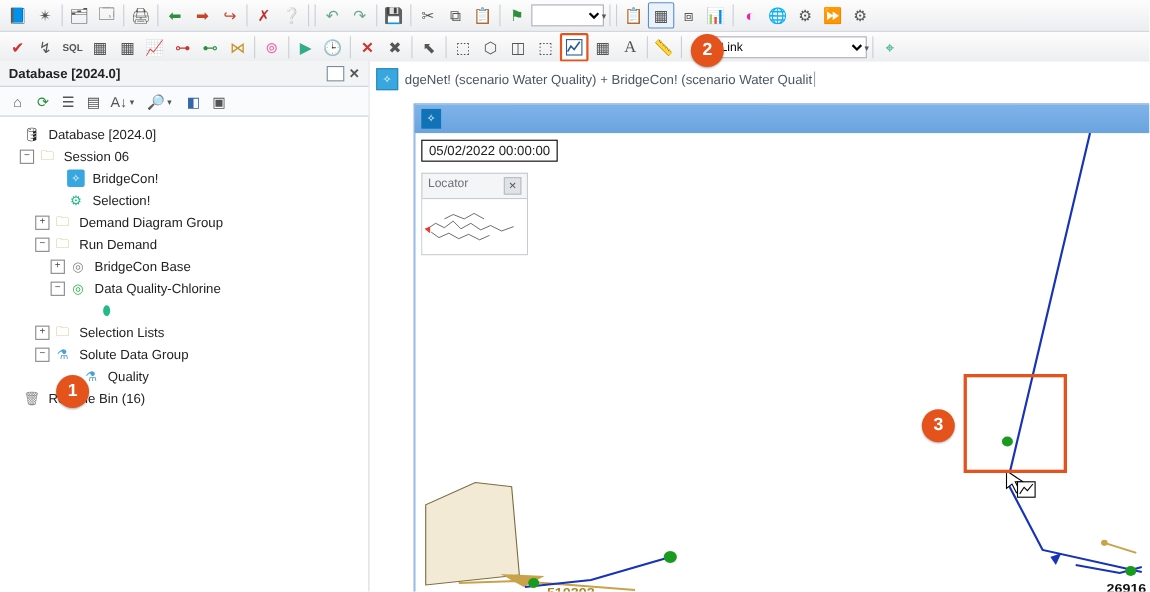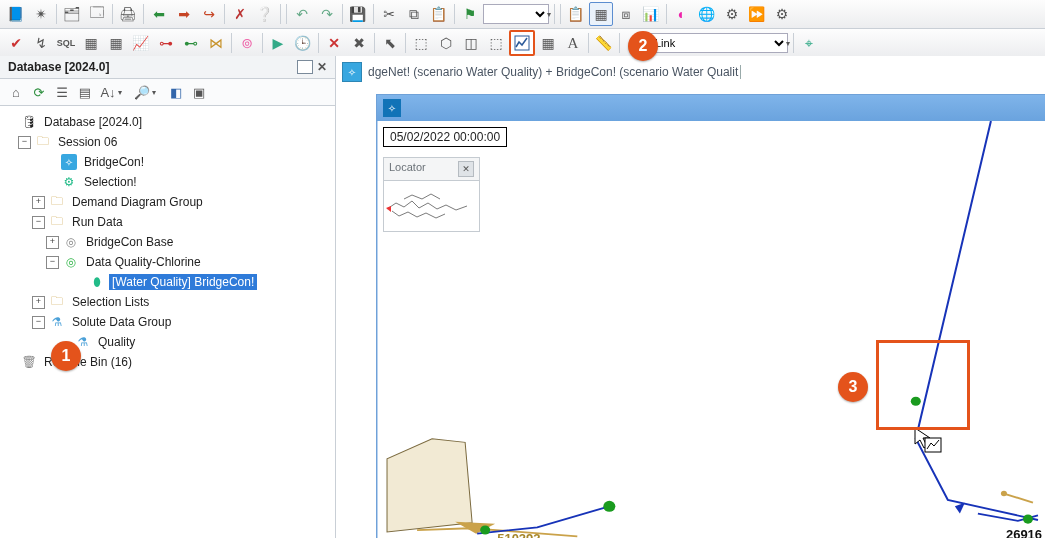--- a/index.html
+++ b/index.html
@@ -190,36 +190,35 @@
         <span class="nlabel">Selection!</span>
       </div>
       <div class="node" style="margin-left:26px">
         <span class="twist">+</span>
         <span class="nicon" style="color:#caa24a">🗀</span>
         <span class="nlabel">Demand Diagram Group</span>
       </div>
       <div class="node" style="margin-left:26px">
         <span class="twist">−</span>
         <span class="nicon" style="color:#caa24a">🗀</span>
-        <span class="nlabel">Run Data</span>
+        <span class="nlabel">Run Demand</span>
       </div>
       <div class="node" style="margin-left:40px">
         <span class="twist">+</span>
         <span class="nicon" style="color:#888">◎</span>
         <span class="nlabel">BridgeCon Base</span>
       </div>
       <div class="node" style="margin-left:40px">
         <span class="twist">−</span>
         <span class="nicon" style="color:#33b64a">◎</span>
         <span class="nlabel">Data Quality-Chlorine</span>
       </div>
       <div class="node" style="margin-left:68px">
         <span class="twist none"></span>
         <span class="nicon" style="color:#2b8">⬮</span>
-        <span class="nlabel selected">[Water Quality] BridgeCon!</span>
       </div>
       <div class="node" style="margin-left:26px">
         <span class="twist">+</span>
         <span class="nicon" style="color:#caa24a">🗀</span>
         <span class="nlabel">Selection Lists</span>
       </div>
       <div class="node" style="margin-left:26px">
         <span class="twist">−</span>
         <span class="nicon" style="color:#4aa0d8">⚗</span>
         <span class="nlabel">Solute Data Group</span>

